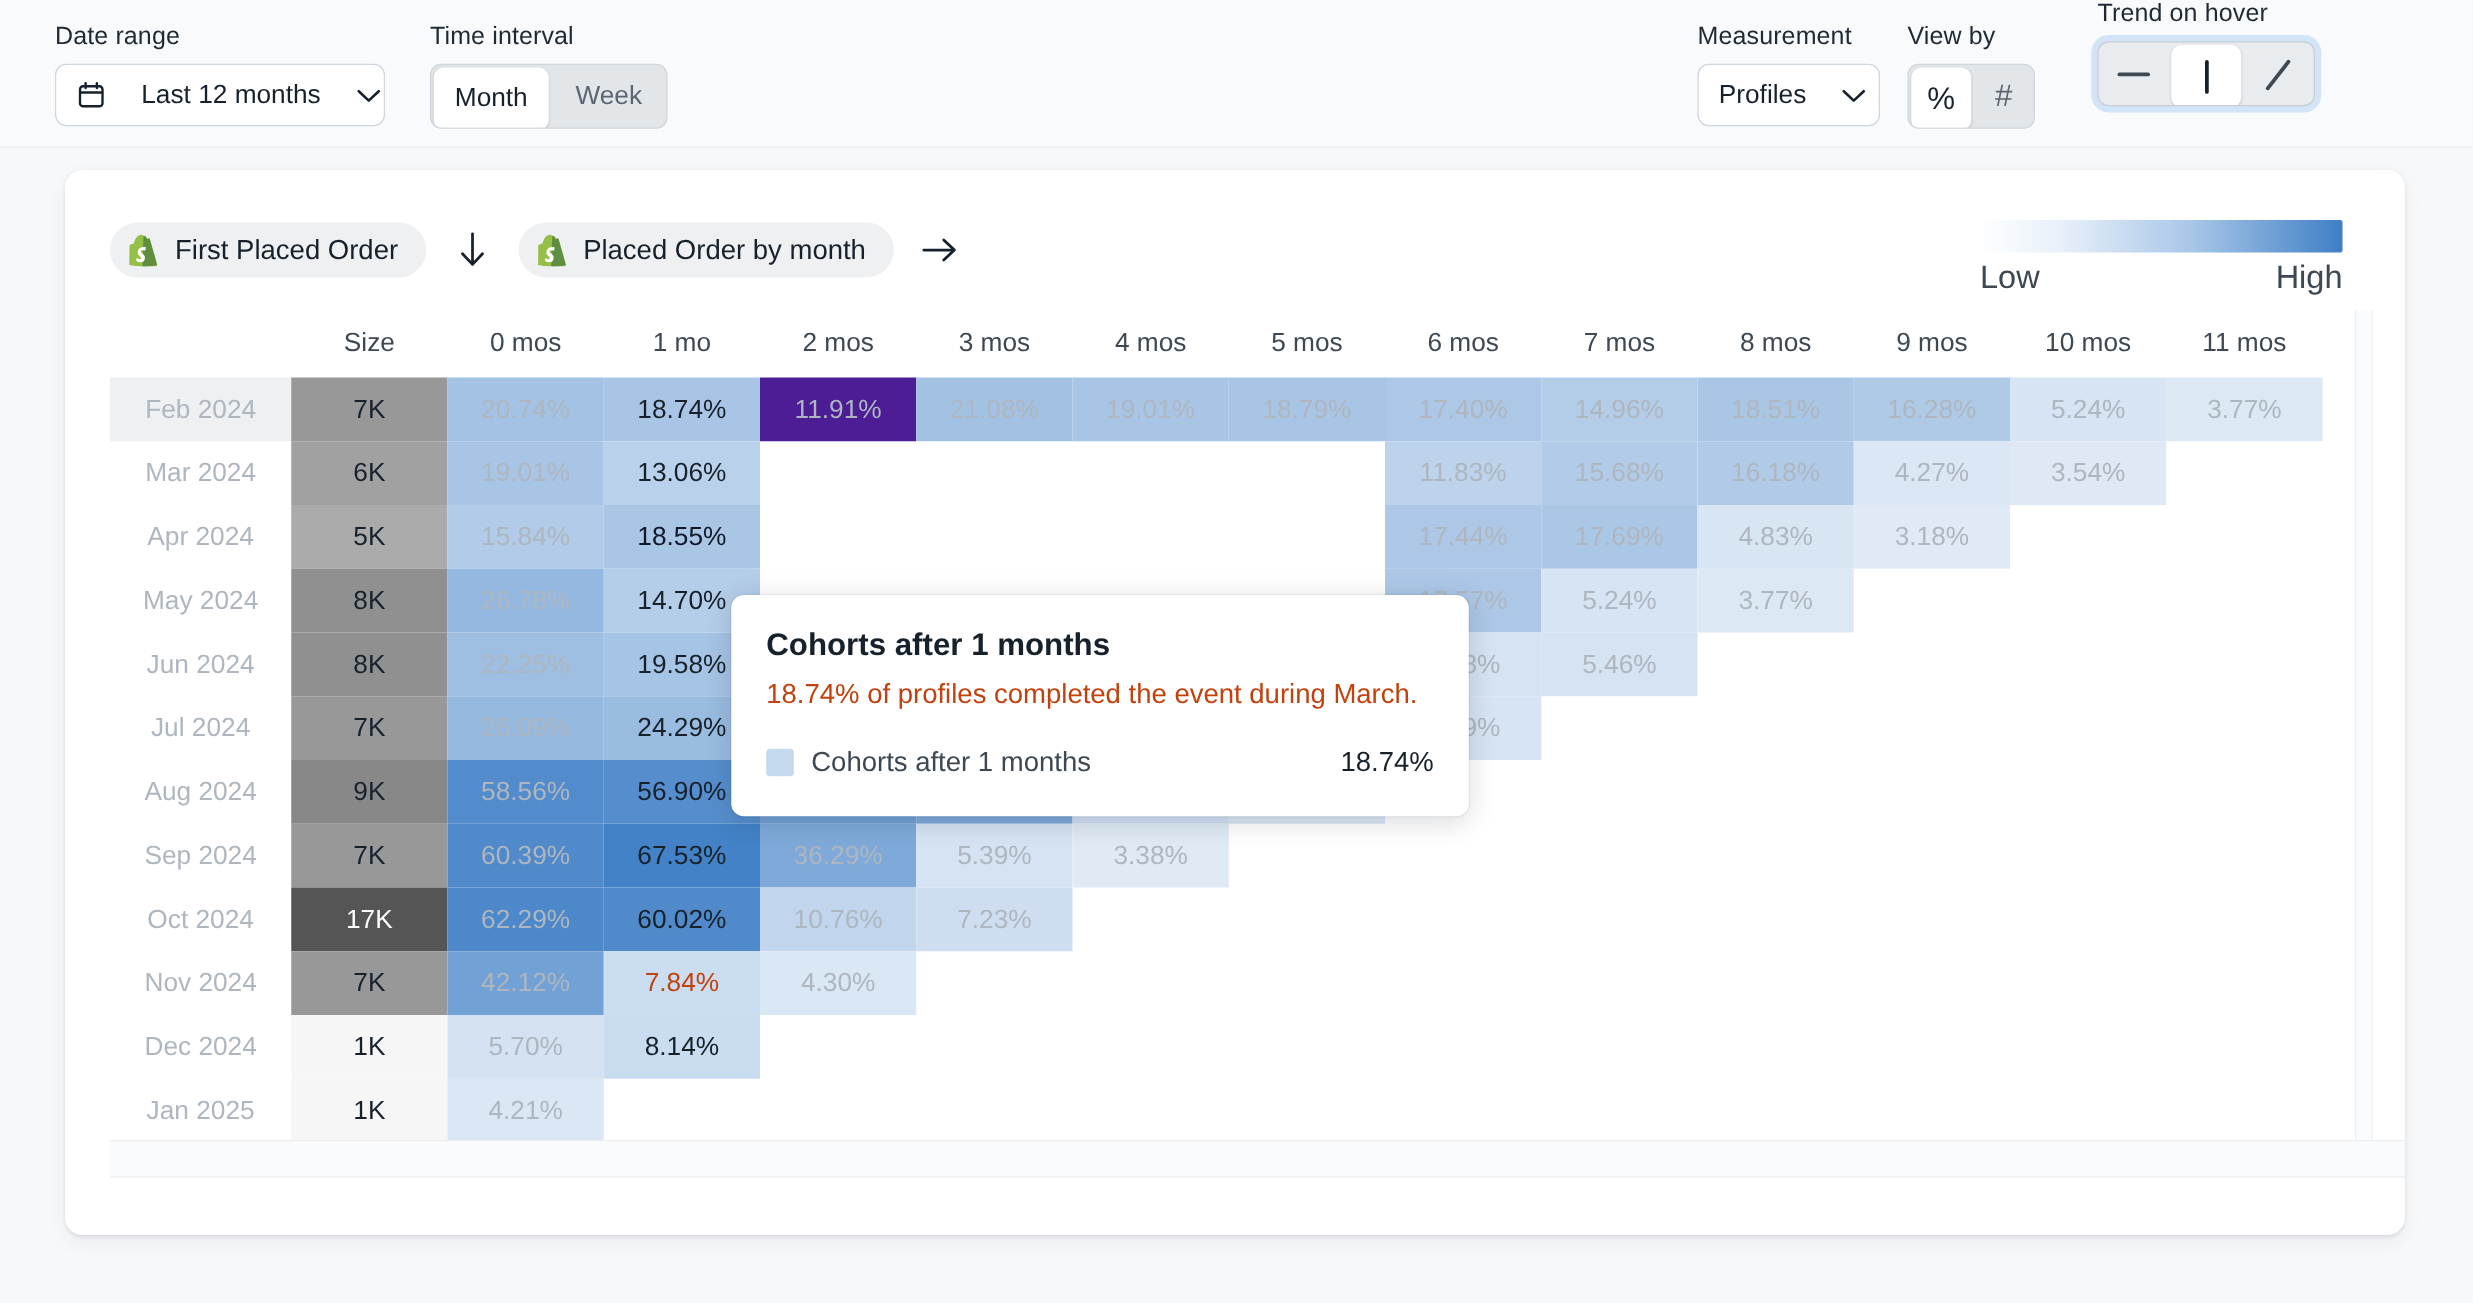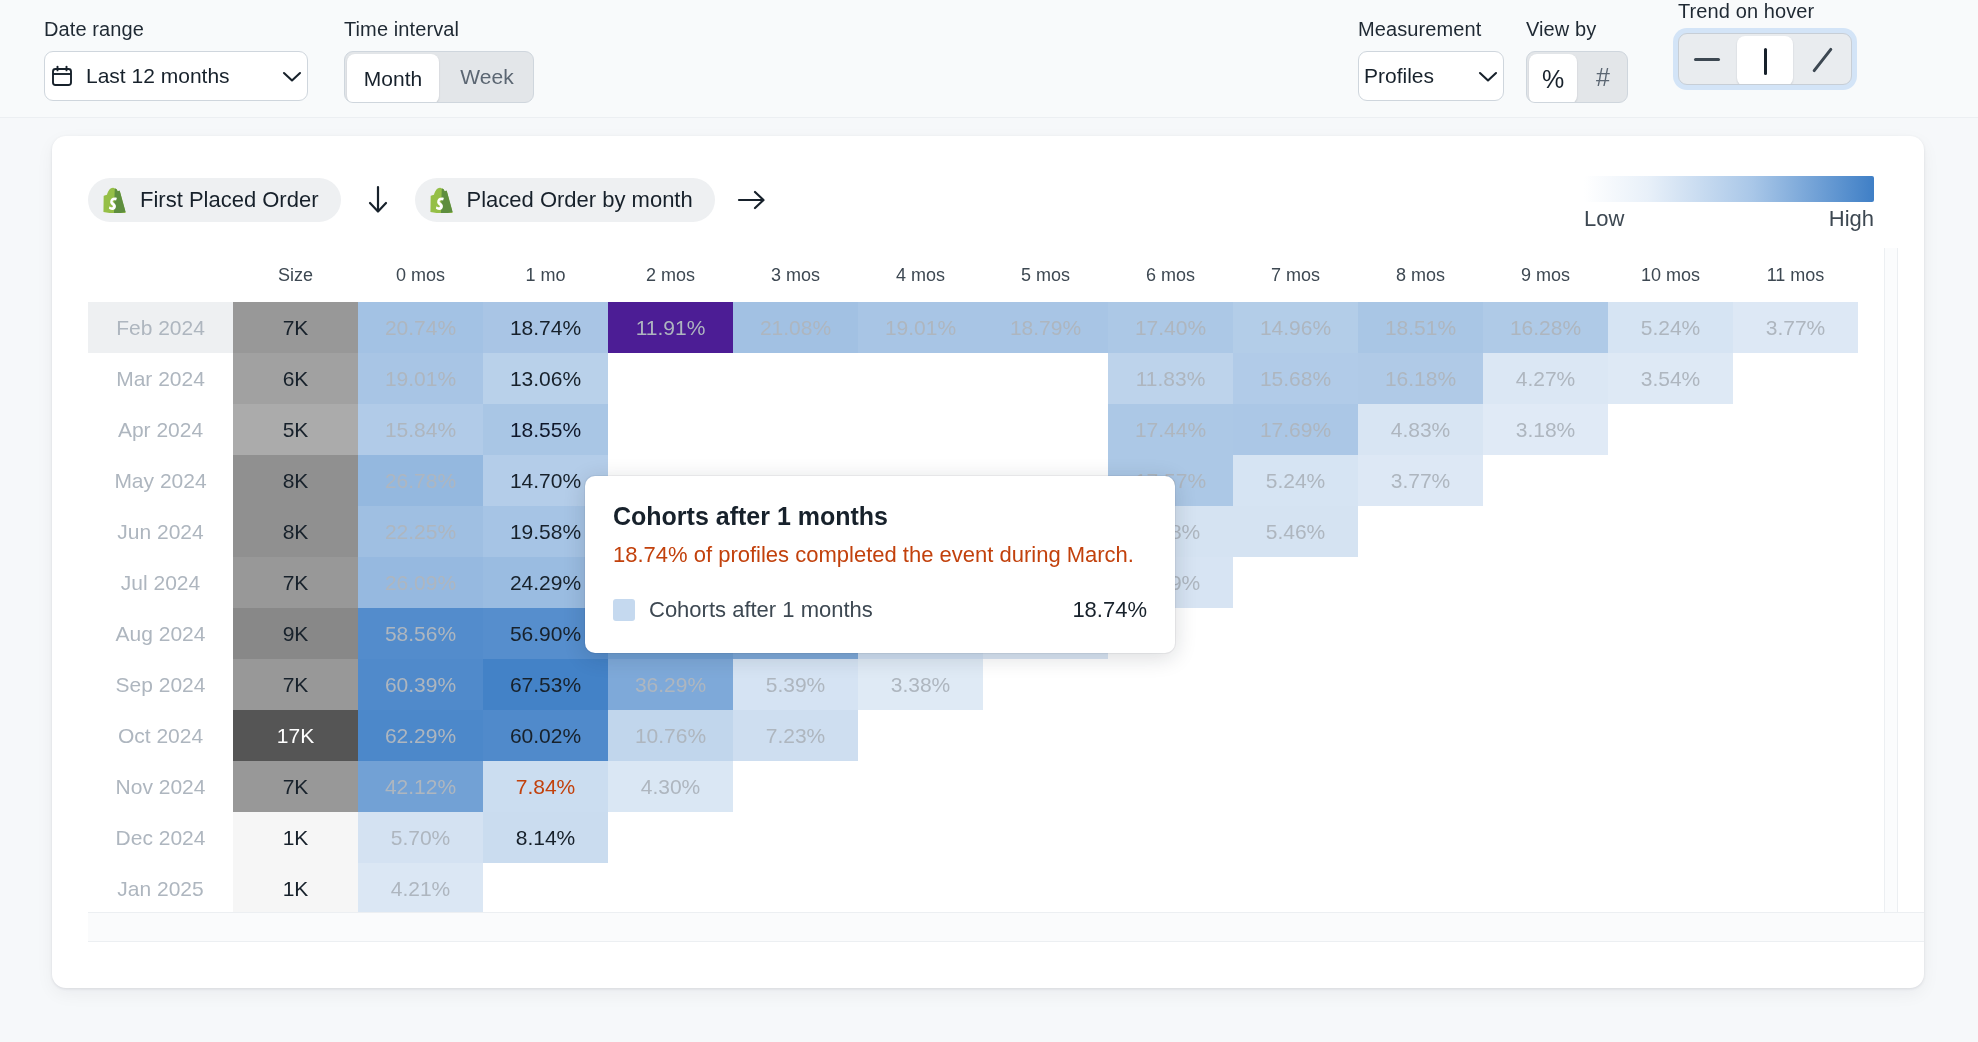--- a/index.html
+++ b/index.html
@@ -17,21 +17,21 @@
     border-bottom: 1px solid #eceff2;
   }
   .ctl-group { position: absolute; }
   .ctl-label {
     font-size: 20px; color: #1f2933; letter-spacing: .1px;
     margin-bottom: 10px; white-space: nowrap;
   }
   .select-box {
     height: 50px; border: 1px solid #cfd6dd; border-radius: 9px;
     background: #ffffff; display: flex; align-items: center;
-    padding: 0 5px; gap: 12px; cursor: pointer; text-align: center;
+    padding: 0 16px; gap: 28px; cursor: pointer; text-align: center;
   }
   .select-box .sel-text { font-size: 21px; color: #17212b; white-space: nowrap; }
   .cal-ico { width: 24px; height: 24px; flex: none; }
   .chev { width: 20px; height: 13px; flex: none; }
 
   
   .seg {
     height: 52px; display: inline-flex; border-radius: 9px;
     background: #e3e6e9; border: 1px solid #cfd6dd; overflow: hidden;
   }
@@ -83,34 +83,34 @@
 
   
   #legend { position: absolute; right: 50px; top: 40px; width: 290px; }
   #legend .bar {
     height: 26px; width: 100%;
     background: linear-gradient(90deg, #ffffff 0%, #e8f0f9 22%, #a9c7e8 58%, #3f7fc6 100%);
     border-radius: 2px;
   }
   #legend .lbls {
     display: flex; justify-content: space-between; margin-top: 4px;
-    font-size: 22px; color: #3d4852;
+    font-size: 26px; color: #3d4852;
   }
 
   
   #gridwrap {
     position: absolute; left: 36px; top: 112px; width: 1800px; height: 680px;
     overflow: hidden;
   }
   table#cohort { border-collapse: collapse; table-layout: fixed; }
   table#cohort th, table#cohort td {
     height: 51px; text-align: center; font-weight: normal;
     font-size: 21px; color: #aeb6bf; padding: 0; white-space: nowrap;
   }
-  table#cohort th { font-size: 18px; color: #3d4852; height: 54px; background: #fff; }
+  table#cohort th { font-size: 21px; color: #3d4852; height: 54px; background: #fff; }
   th.c-label, td.c-label { width: 145px; text-align: right; padding-right: 18px; color: #3d4852; }
   th.c-size, td.c-size { width: 125px; }
   th.c-m, td.c-m { width: 125px; }
   th.hl { background: #eff1f3; }
   td.size { color: #17212b; font-size: 21px; }
   td.focus { color: #17212b; }
   td.rowhdr-hover { background: #eef0f2; }
 
   
   .vscroll {

